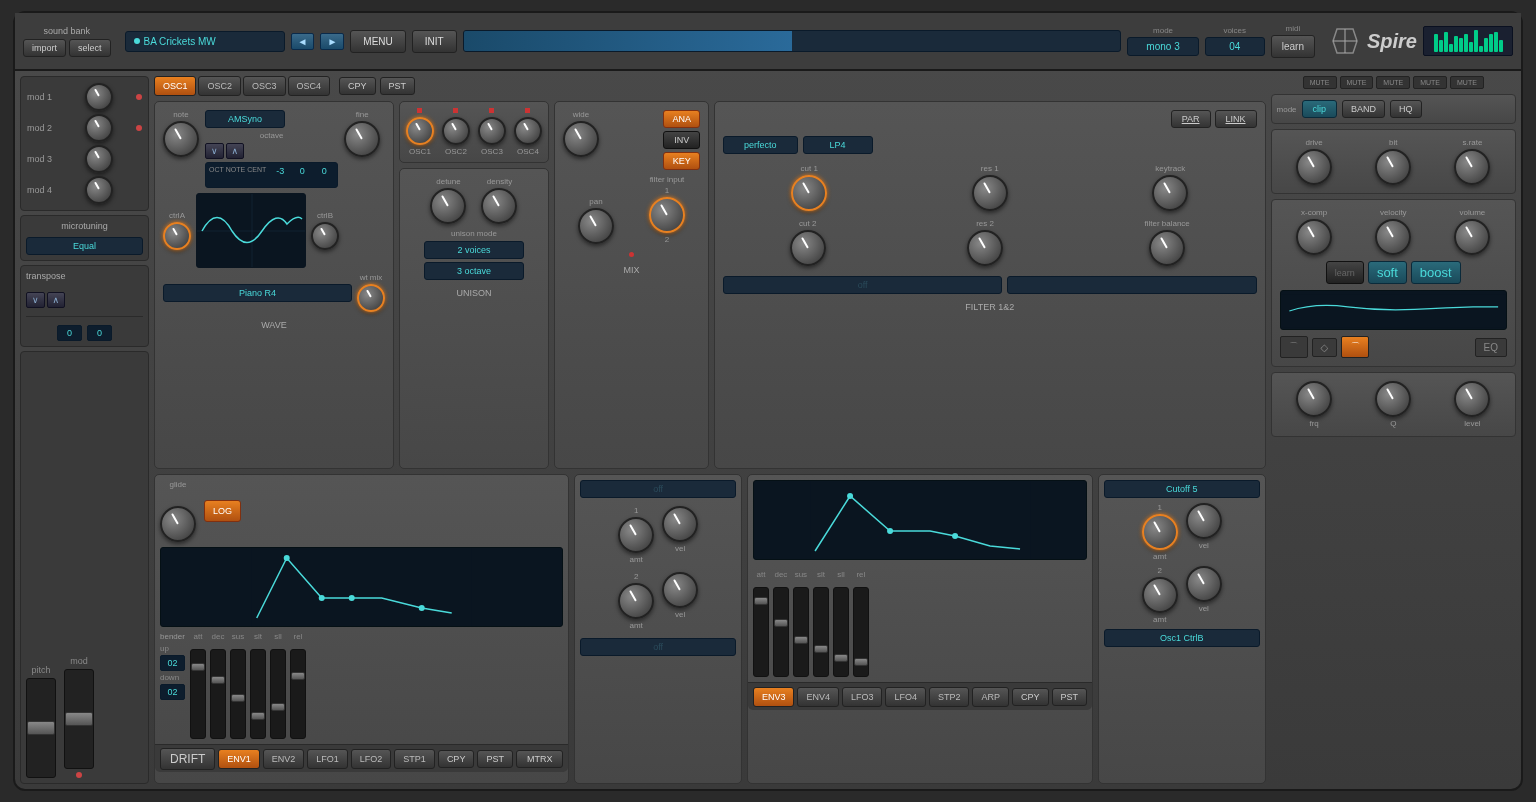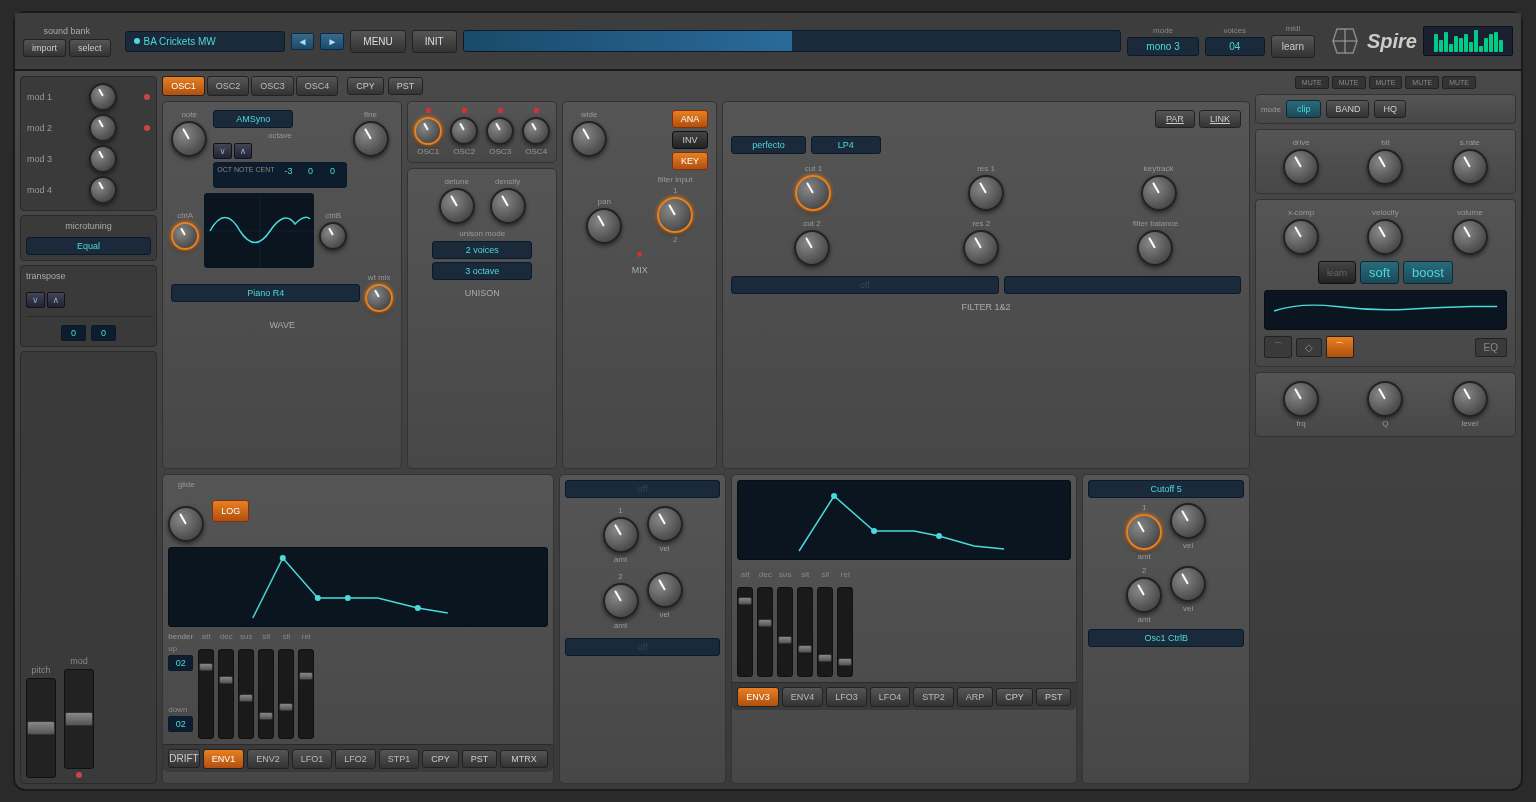--- a/index.html
+++ b/index.html
@@ -680,22 +680,22 @@
       font-size: 9px;
       padding: 3px 8px;
     }
 
     
     .drift-btn {
       background: linear-gradient(180deg, #555 0%, #333 100%);
       border: 1px solid #222;
       border-radius: 3px;
       color: #ccc;
-      font-size: 10px;
-      padding: 3px 0;
+      font-size: 12px;
+      padding: 3px 9px;
       cursor: pointer;
     }
 
     
     .bender-section {
       display: flex;
       flex-direction: column;
       gap: 3px;
       align-items: center;
     }
@@ -1131,21 +1131,21 @@
             </div>
           </div>
 
           <div style="padding:5px;display:flex;gap:5px;align-items:flex-start;">
 
             <div class="bender-section">
               <span class="knob-col-label">bender</span>
               <div style="display:flex;flex-direction:column;gap:2px;">
                 <span style="color:#888;font-size:8px;">up</span>
                 <div class="num-display">02</div>
-                <span style="color:#888;font-size:8px;margin-top:32px;">down</span>
+                <span style="color:#888;font-size:8px;">down</span>
                 <div class="num-display">02</div>
               </div>
             </div>
 
             <div style="display:flex;gap:4px;">
               <div class="fader-col-vertical">
                 <span style="color:#888;font-size:8px;">att</span>
                 <div class="slider-v" style="height:90px;">
                   <div class="slider-thumb" style="top:15%;"></div>
                 </div>

